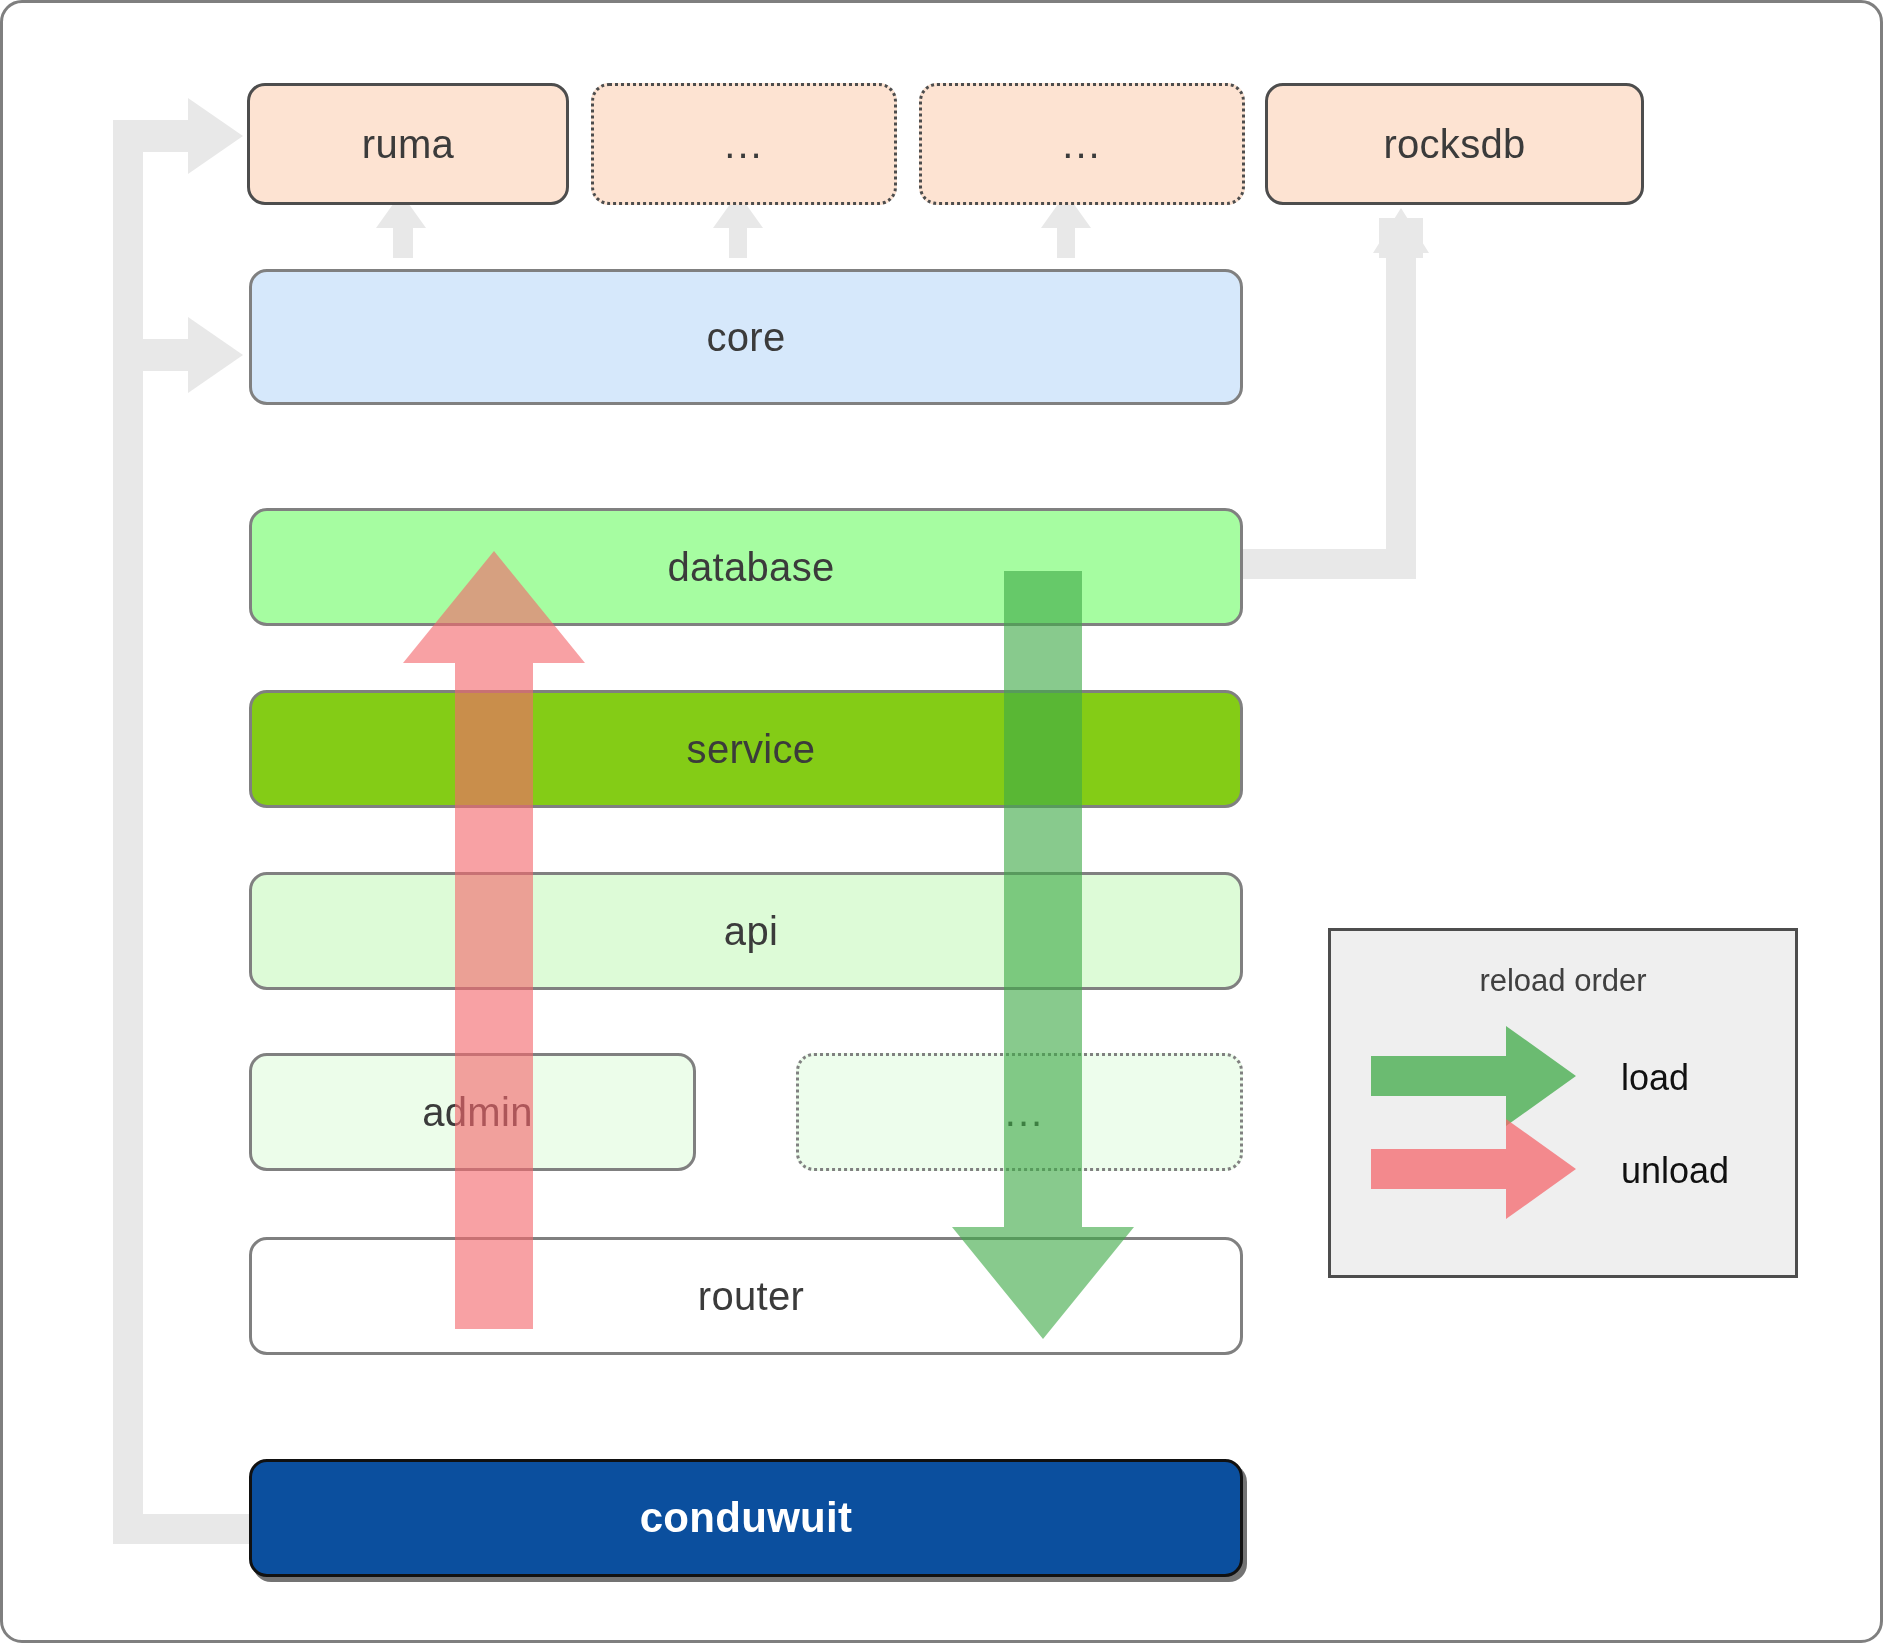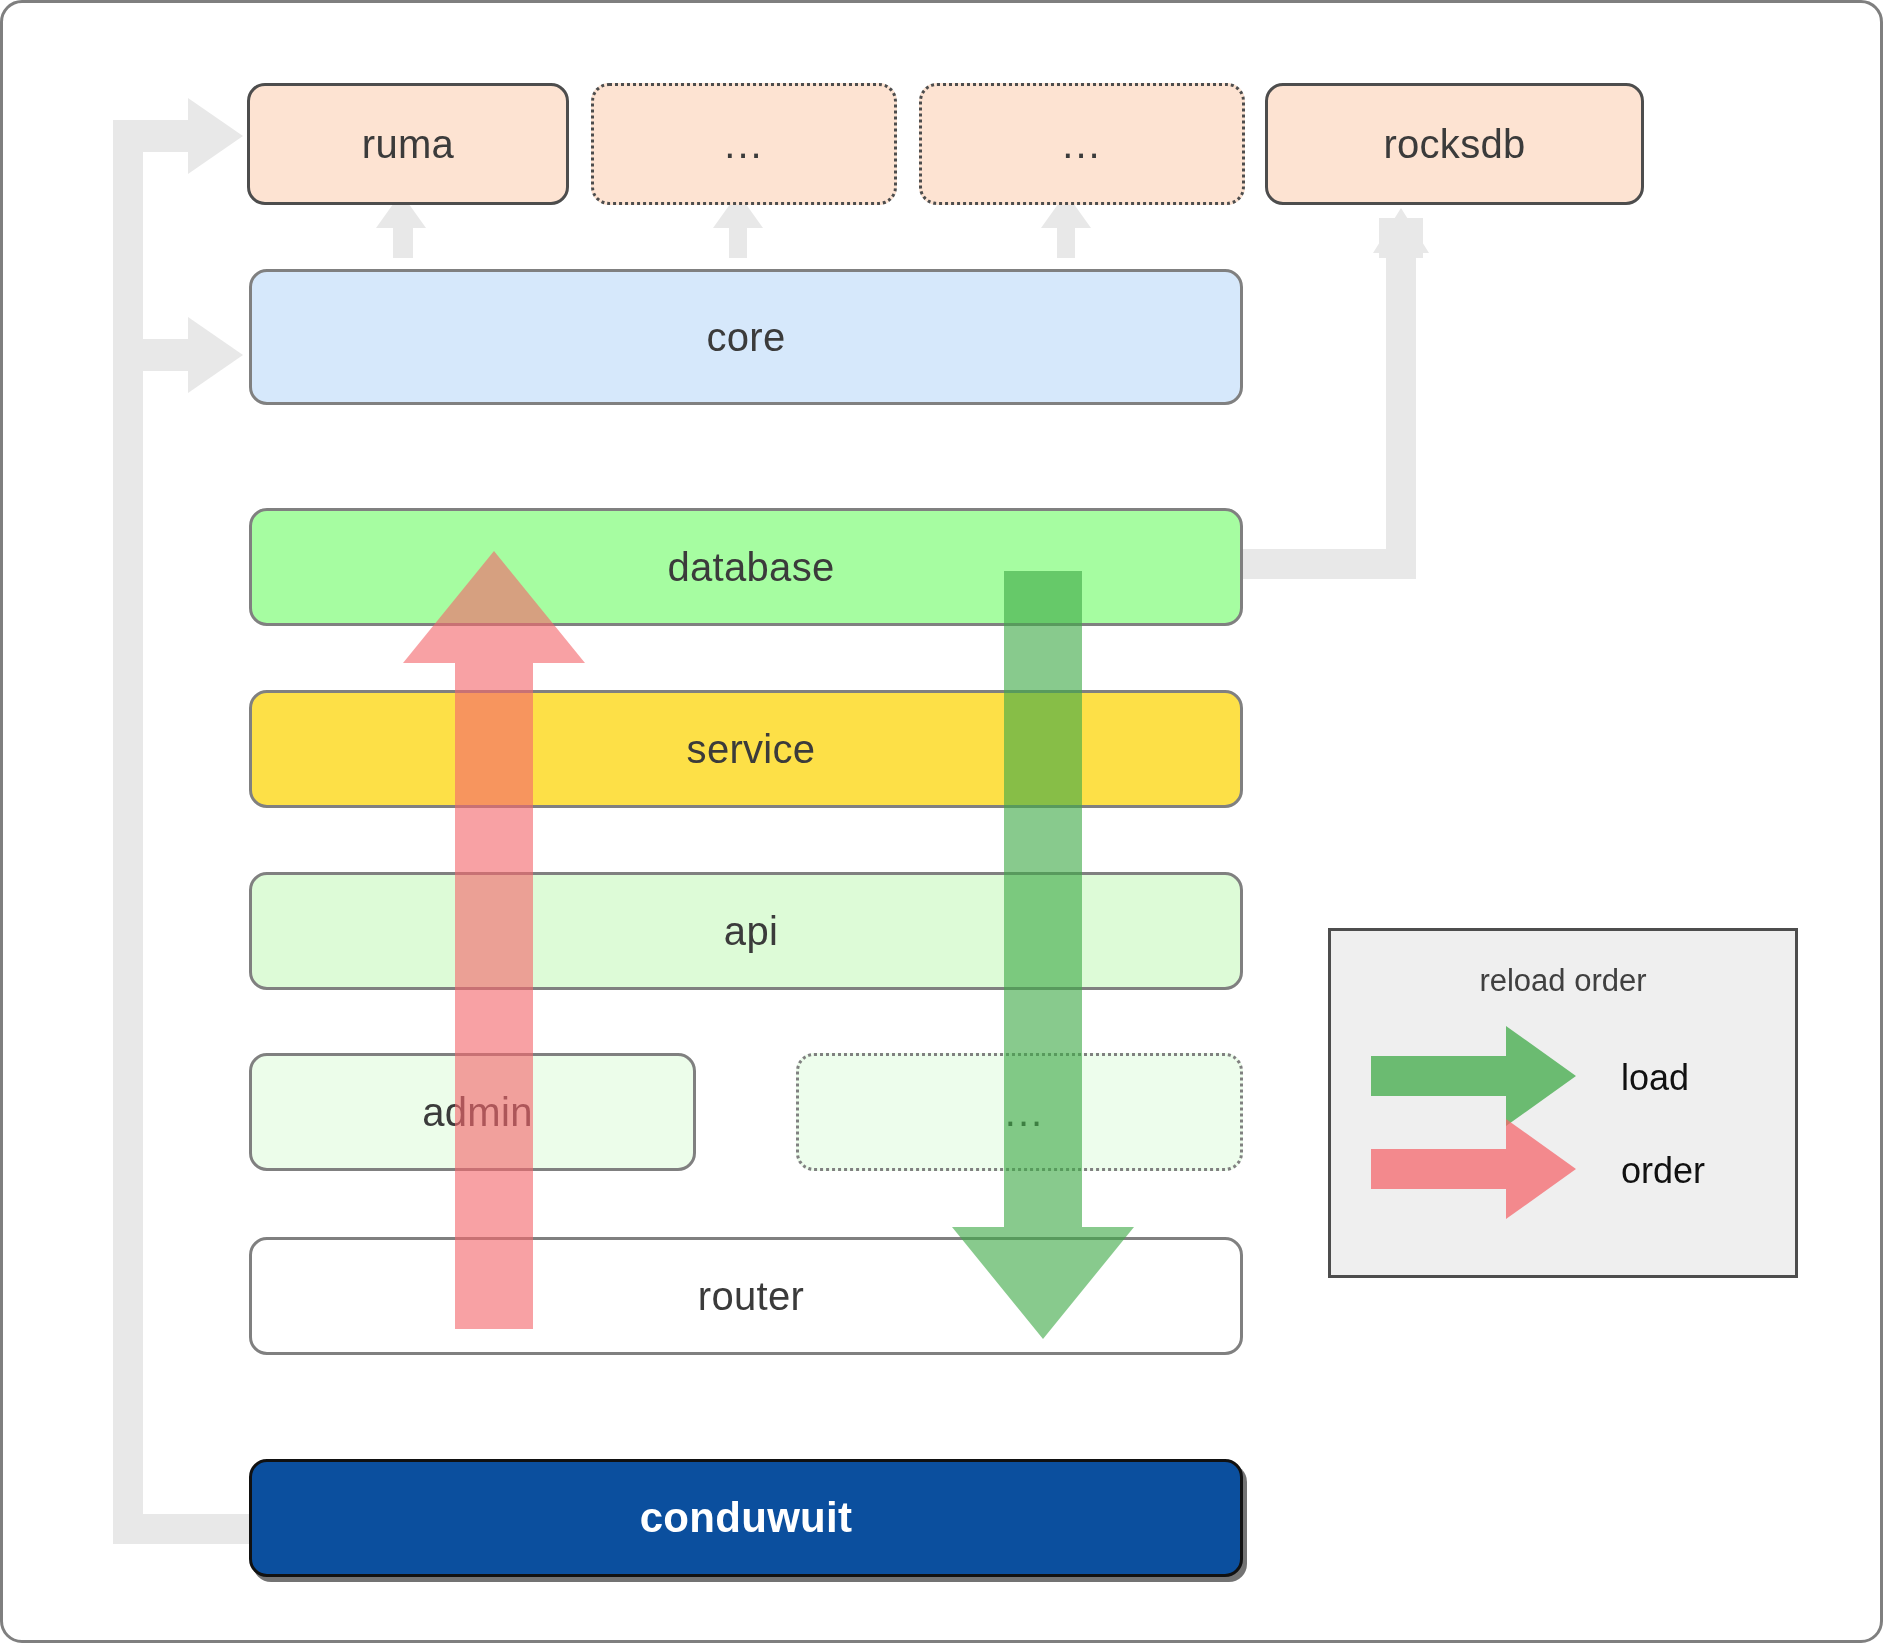--- a/index.html
+++ b/index.html
@@ -54,21 +54,21 @@
     border-radius: 18px;
   }
   
   .layer {
     border: 3px solid #808080;
     border-radius: 18px;
     padding-left: 10px;
   }
   .layer.dotted { border: 3px dotted #808080; }
   .l-database { background: #a6fda1; }
-  .l-service  { background: #fde047; }
+  .l-service  { background: #84cc16; }
   .l-api      { background: #ddfbd7; }
   .l-admin    { background: #ecfdea; }
   .l-dots     { background: #edfdec; }
   .l-router   { background: #ffffff; }
   
   .app {
     background: #0b4f9e;
     border: 3px solid #111111;
     border-radius: 18px;
     color: #ffffff;
@@ -201,20 +201,20 @@
       <g opacity="0.75">
         <path d="M40 125 L175 125 L175 95 L245 145 L175 195 L175 165 L40 165 Z" fill="#3faa47"></path>
       </g>
 
       <g opacity="0.75">
         <path d="M40 218 L175 218 L175 188 L245 238 L175 288 L175 258 L40 258 Z" fill="#f4676c"></path>
       </g>
     </svg>
 
     <div class="legend-label" style="left:290px; top:126px;">load</div>
-    <div class="legend-label" style="left:290px; top:219px;">order</div>
+    <div class="legend-label" style="left:290px; top:219px;">unload</div>
   </div>
 
   <div class="box app" style="left:246px; top:1456px; width:994px; height:118px;">
     <span>conduwuit</span>
   </div>
 
 </div>
 
 </body></html>

